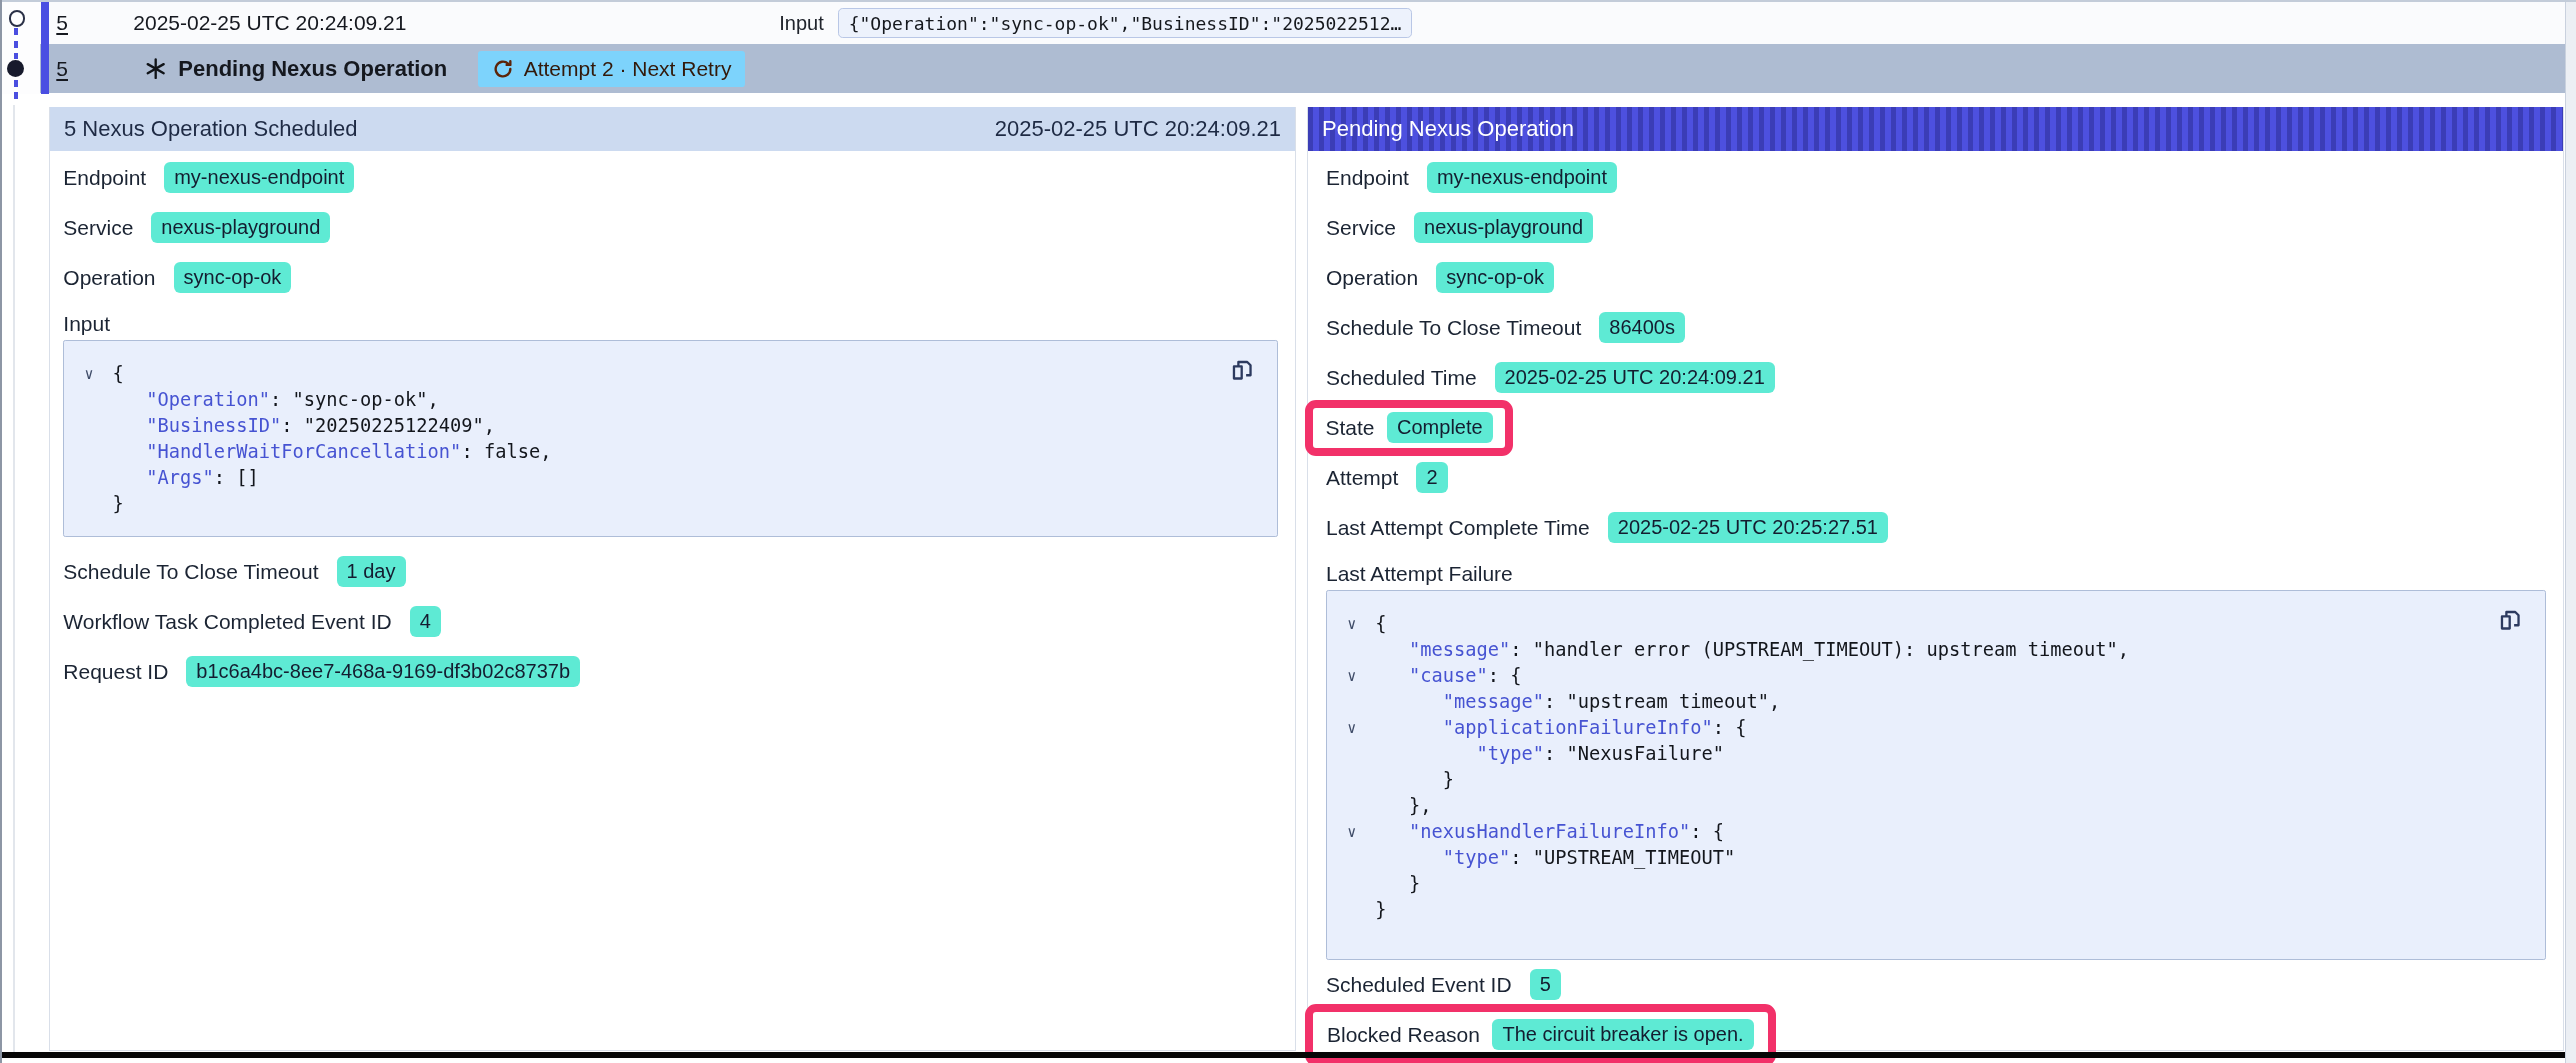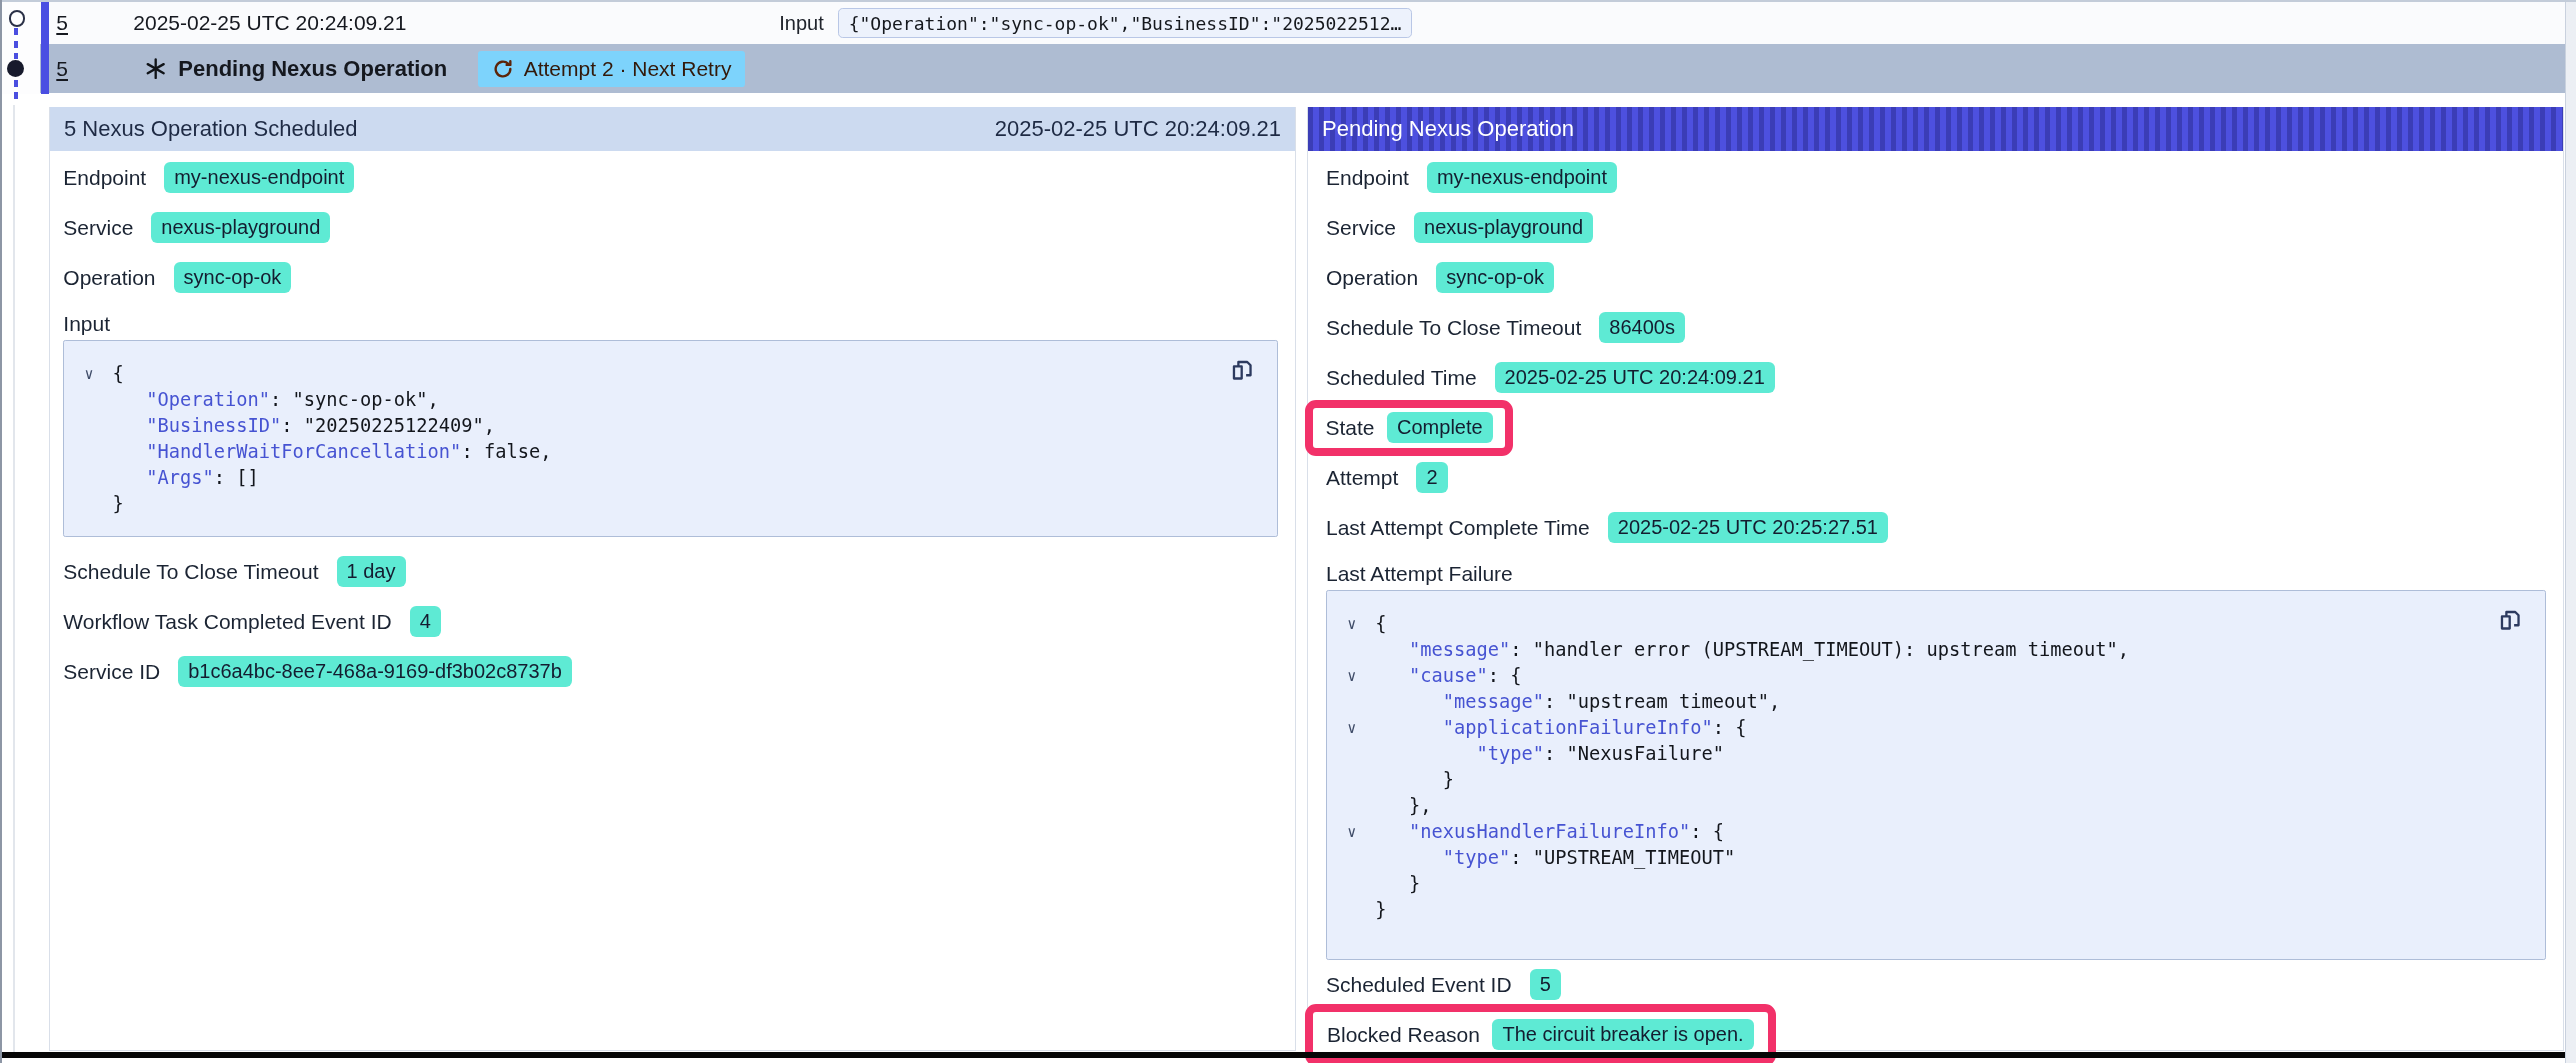--- a/index.html
+++ b/index.html
@@ -156,21 +156,21 @@
       <div class="bottom-rows-left">
           <div class="field-row">
             <span class="field-label">Schedule To Close Timeout</span>
             <span class="chip">1 day</span>
           </div>
           <div class="field-row">
             <span class="field-label">Workflow Task Completed Event ID</span>
             <span class="chip">4</span>
           </div>
           <div class="field-row">
-            <span class="field-label">Service ID</span>
+            <span class="field-label">Request ID</span>
             <span class="chip">b1c6a4bc-8ee7-468a-9169-df3b02c8737b</span>
           </div>
         </div>
     </div>
   </div>
 
   <div class="abs panel right-panel">
     <div class="panel-header rp-header">
       <span>Pending Nexus Operation</span>
     </div>

